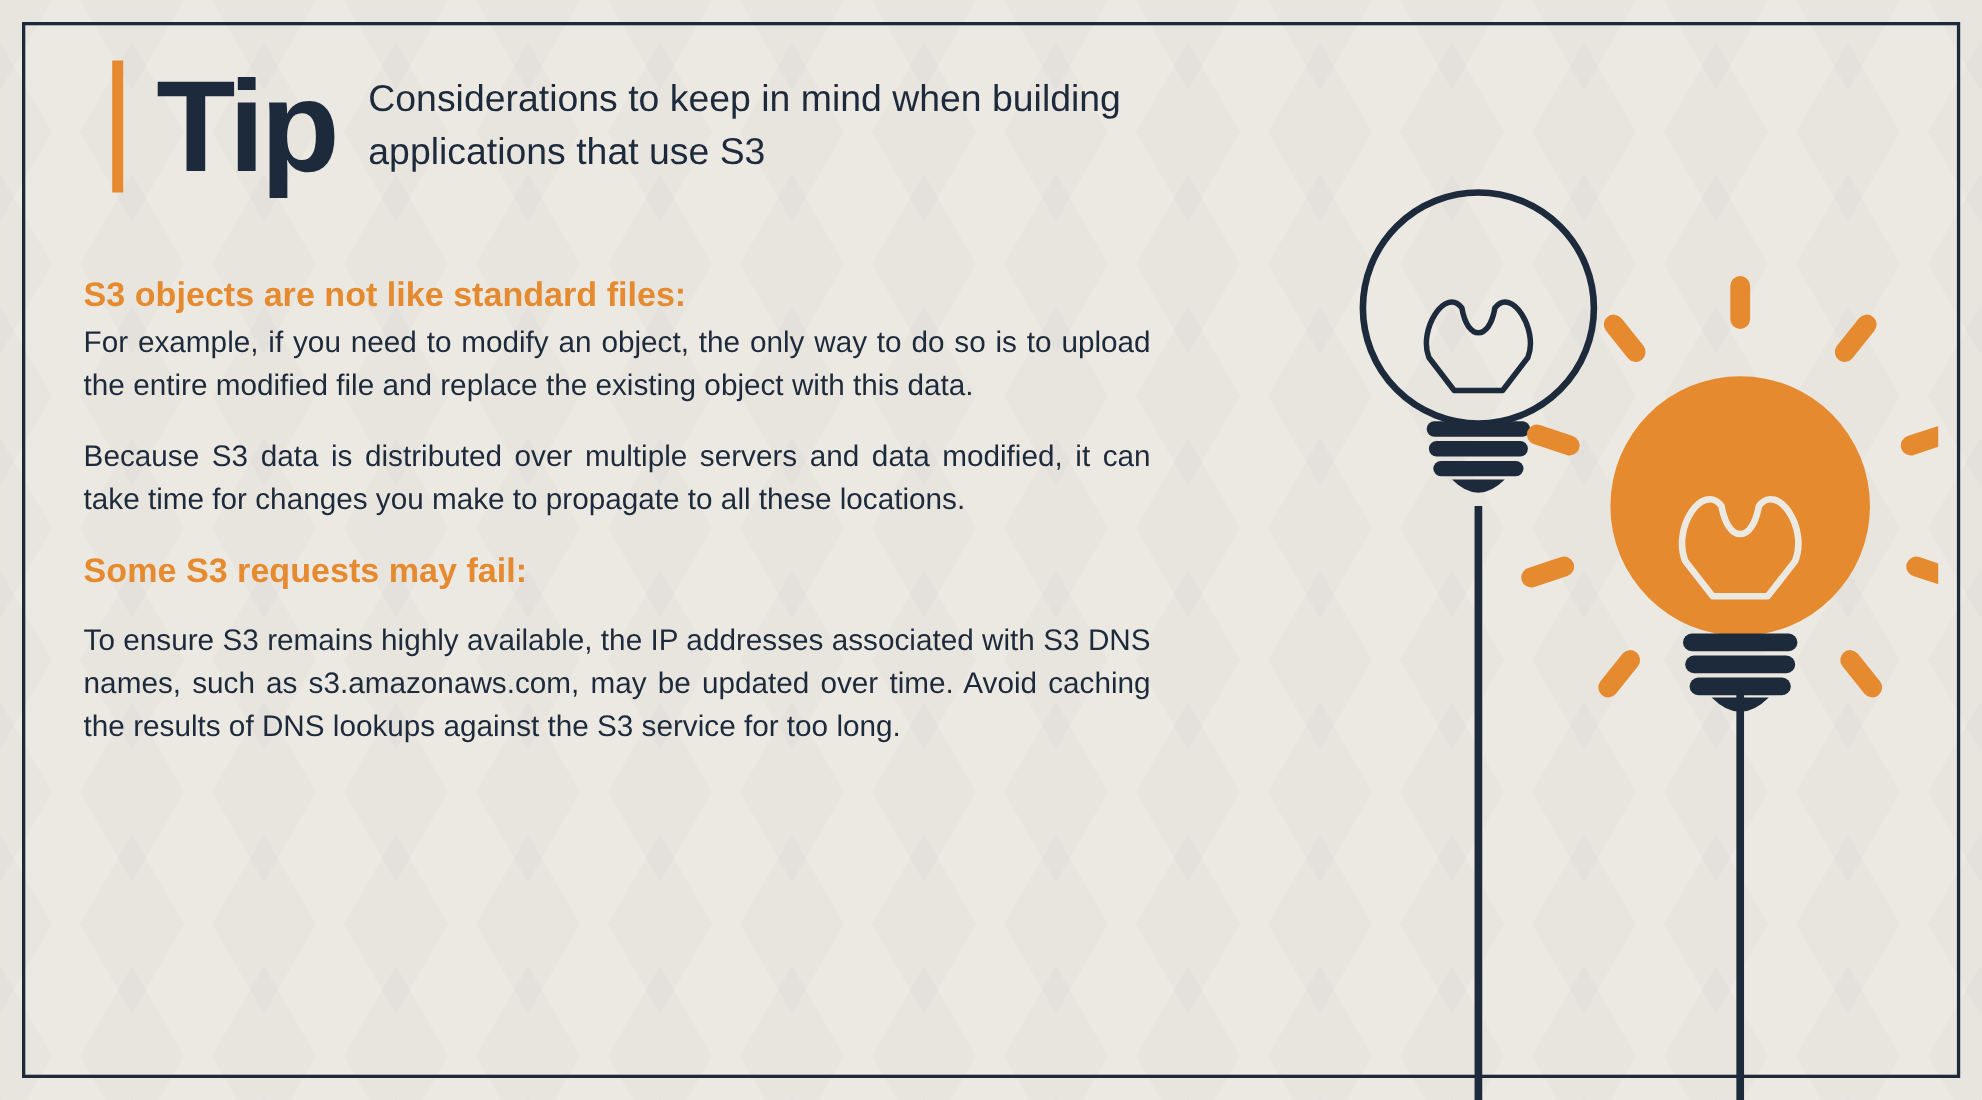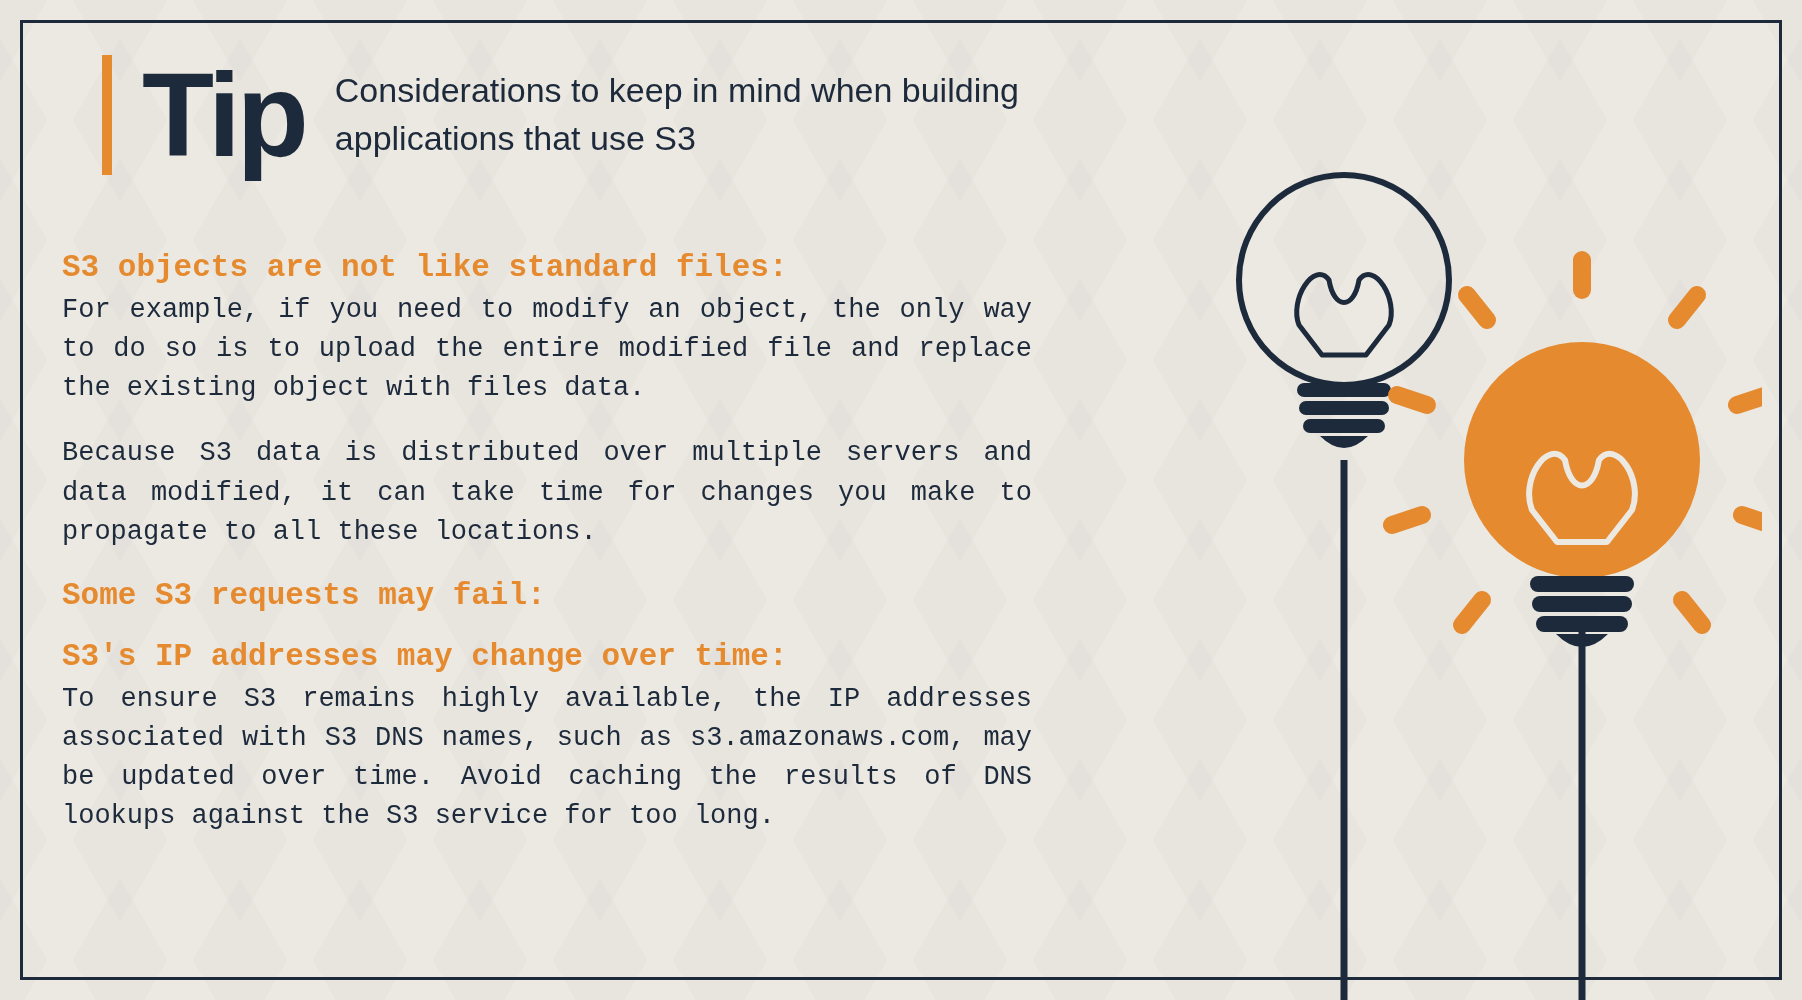--- a/index.html
+++ b/index.html
@@ -43,24 +43,23 @@
     }
     .subtitle {
       font-size: 34px;
       font-weight: 400;
       color: #1d2a3b;
       line-height: 1.4;
       max-width: 760px;
     }
     .content {
       position: absolute;
-      left: 62px;
+      left: 76px;
       top: 250px;
       width: 970px;
-      font-family: Liberation Mono, monospace;
     }
     .section { margin-bottom: 26px; }
     .section-title {
       font-size: 31px;
       font-weight: 600;
       color: #e58a2f;
       margin-bottom: 6px;
     }
     .section-body {
       font-size: 27px;
@@ -85,30 +84,29 @@
 
 <div class="header">
   <div class="accent-bar"></div>
   <div class="tip">Tip</div>
   <div class="subtitle">Considerations to keep in mind when building applications that use S3</div>
 </div>
 
 <div class="content">
   <div class="section">
     <div class="section-title">S3 objects are not like standard files:</div>
-    <div class="section-body">For example, if you need to modify an object, the only way to do so is to upload the entire modified file and replace the existing object with files data.</div>
+    <div class="section-body">For example, if you need to modify an object, the only way to do so is to upload the entire modified file and replace the existing object with this data.</div>
   </div>
   <div class="section">
     <div class="section-body">Because S3 data is distributed over multiple servers and data modified, it can take time for changes you make to propagate to all these locations.</div>
   </div>
   <div class="section">
     <div class="section-title">Some S3 requests may fail:</div>
   </div>
   <div class="section">
-    <div class="section-title">S3's IP addresses may change over time:</div>
     <div class="section-body">To ensure S3 remains highly available, the IP addresses associated with S3 DNS names, such as s3.amazonaws.com, may be updated over time.  Avoid caching the results of DNS lookups against the S3 service for too long.</div>
   </div>
 </div>
 
 <div class="art">
   <svg viewBox="0 0 600 840" width="600" height="840">
 
     <line x1="182" y1="300" x2="182" y2="840" stroke="#1d2a3b" stroke-width="7"></line>
     <line x1="420" y1="470" x2="420" y2="840" stroke="#1d2a3b" stroke-width="7"></line>
 

